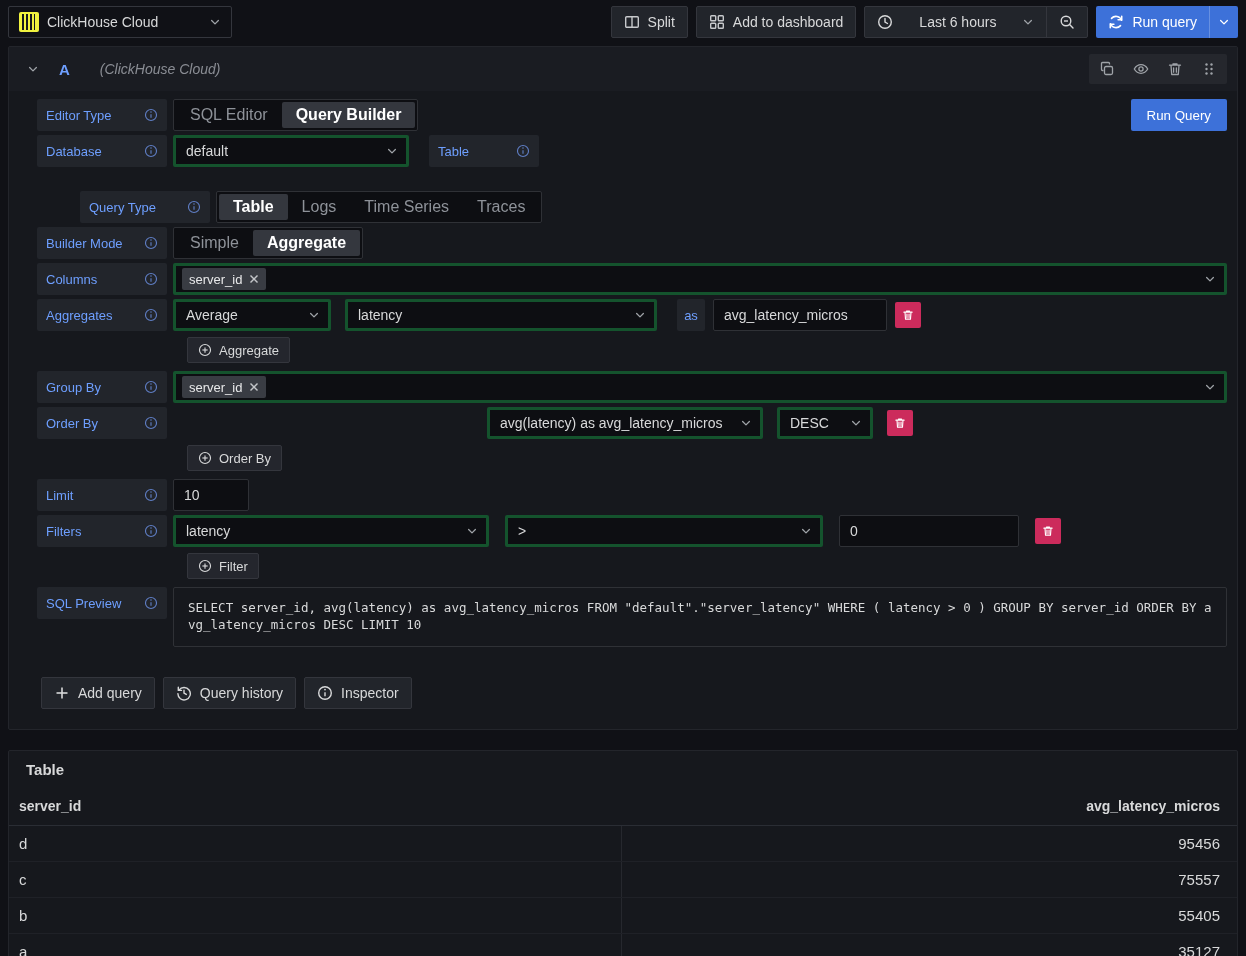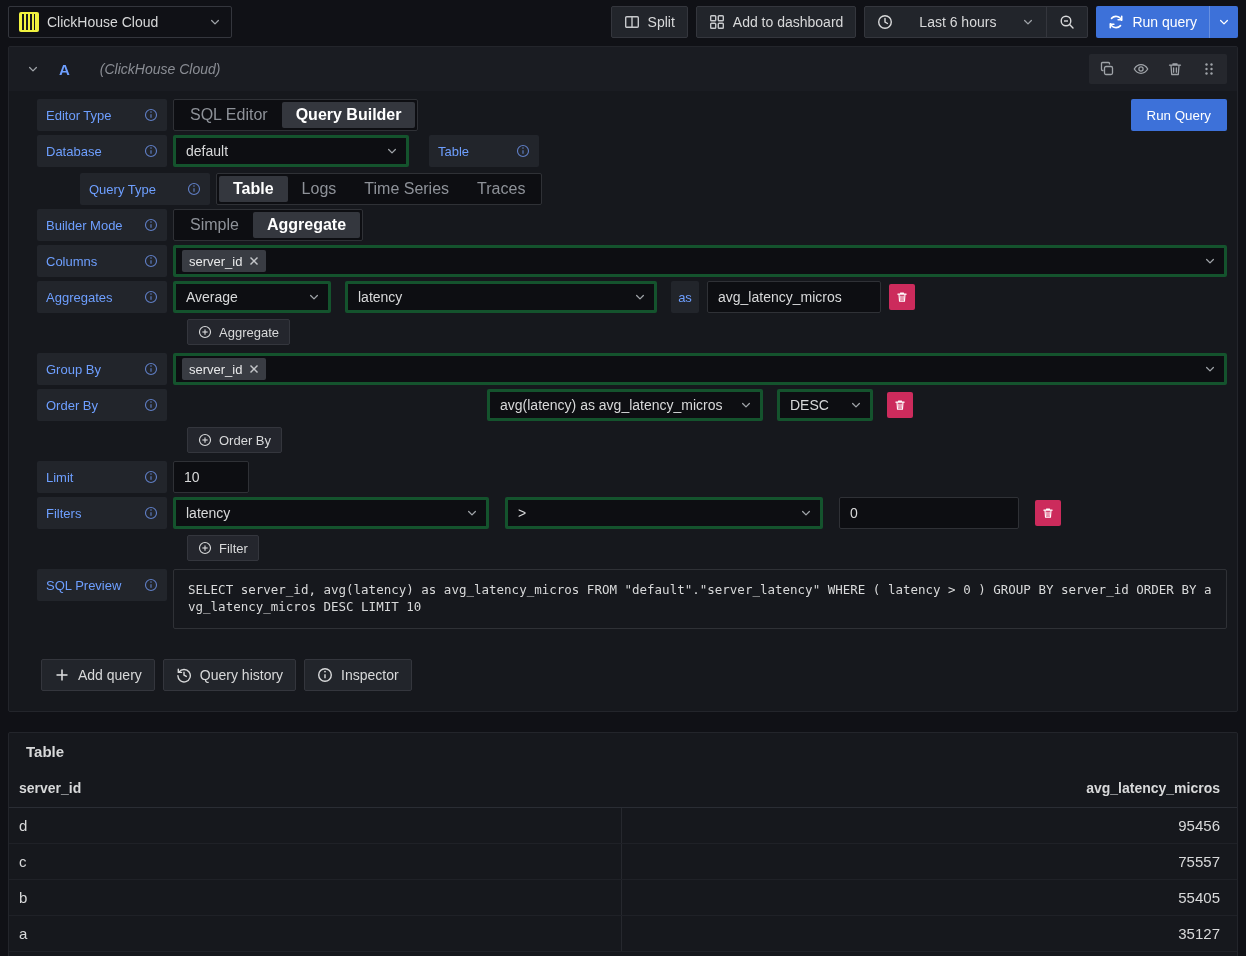--- a/index.html
+++ b/index.html
@@ -53,21 +53,21 @@
   }
   .qheader .left{ display:flex; align-items:center; }
   .qheader .collapse{ color:#9fa3a8; cursor:pointer; padding:4px; }
   .ref-id{ color:#6e9fff; font-weight:700; font-size:15px; margin-left:16px; cursor:pointer;}
   .ds-hint{ color:#8a8d94; font-style:italic; margin-left:30px; }
   .qactions{ display:flex; align-items:center; gap:18px; background:rgba(255,255,255,.05); border-radius:2px; height:30px; padding:0 10px; color:#9fa3a8;}
   .qactions .ic{ cursor:pointer; display:flex; }
 
   .qbody{ padding:8px 10px 10px 28px; }
   .frow{ display:flex; align-items:flex-start; margin-bottom:4px; }
-  .frow.gap-top{ margin-top:6px;padding-left:43px; }
+  .frow.gap-top{ margin-top:24px;padding-left:43px; }
   .inline-label{
     width:130px; flex-shrink:0; height:32px; background:#22252b; border-radius:2px;
     display:flex; align-items:center; justify-content:space-between; padding:0 9px;
     color:#6e9fff; font-size:13px; font-weight:500; margin-right:6px;
   }
   .inline-label .info{ color:#5f7ec4; display:flex; cursor:pointer; }
   .controls{ flex:1; display:flex; align-items:center; }
 
   .select{
     position:relative; height:32px; background:#0d0e12; border:3px solid #14532d; border-radius:2px;
@@ -398,21 +398,21 @@
           </span>
         </div>
         <div class="select" style="width:312px;">
           <span>latency</span>
           <span class="chev">
             <svg class="i12" viewBox="0 0 16 16">
                 <path d="M3.5 6l4.5 4.5L12.5 6" fill="none" stroke="currentColor" stroke-width="1.7" stroke-linecap="round" stroke-linejoin="round"></path>
               </svg>
           </span>
         </div>
-        <div class="as-label" style="">as</div>
+        <div class="as-label" style="margin-left:6px;">as</div>
         <input class="input" style="width: 174px; margin-left: -6px;" value="avg_latency_micros">
         <button class="danger" style="margin-left:-6px;">
           <svg class="i12" viewBox="0 0 16 16" fill="none" stroke="currentColor" stroke-width="1.5">
               <path d="M2.5 4.2h11M6 4.2V2.8h4v1.4M4 4.2l.7 9.3h6.6l.7-9.3M6.6 6.8v4.4M9.4 6.8v4.4" stroke-linecap="round" stroke-linejoin="round"></path>
             </svg>
         </button>
       </div>
     </div>
     <div class="sub-row">
       <button class="btn-add">

